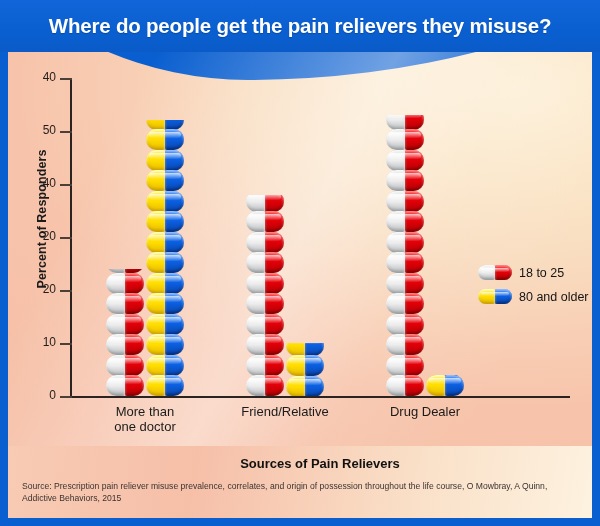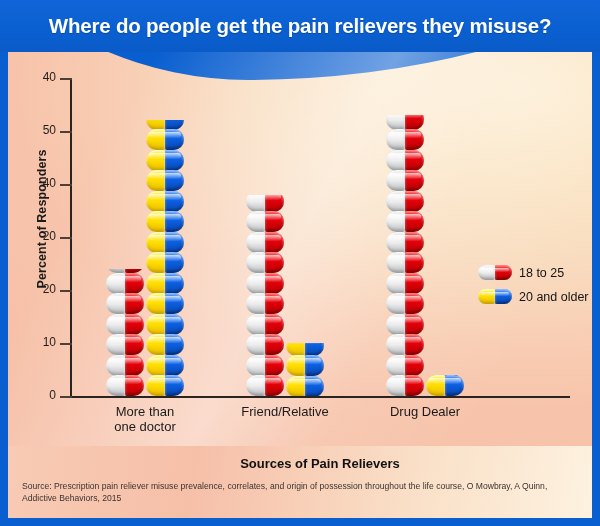--- a/index.html
+++ b/index.html
@@ -598,20 +598,20 @@
             <div class="cap-gloss" style="height: 4px;"></div>
           </div>
           <div class="legend-label">18 to 25</div>
         </div>
         <div class="legend-row">
           <div class="legend-swatch">
             <div class="cap-half left c-yellow"></div>
             <div class="cap-half right c-blue"></div>
             <div class="cap-gloss" style="height: 4px;"></div>
           </div>
-          <div class="legend-label">20 and older</div>
+          <div class="legend-label">80 and older</div>
         </div>
       </div>
 
     <div class="source-note">Source: Prescription pain reliever misuse prevalence, correlates, and origin of possession throughout the life course, O Mowbray, A Quinn, Addictive Behaviors, 2015</div>
   </div>
 
 </div>
 
 </body></html>

